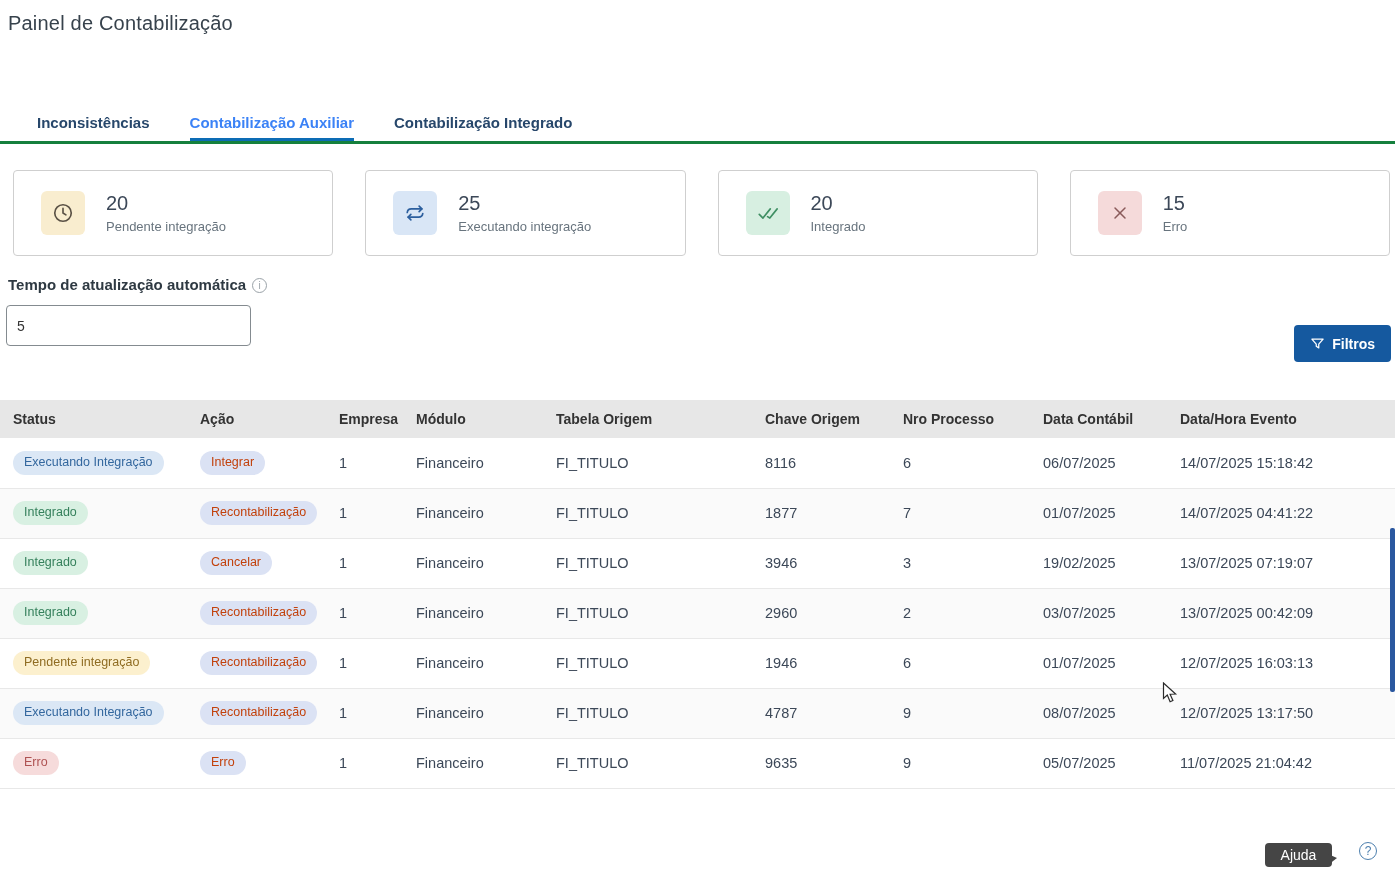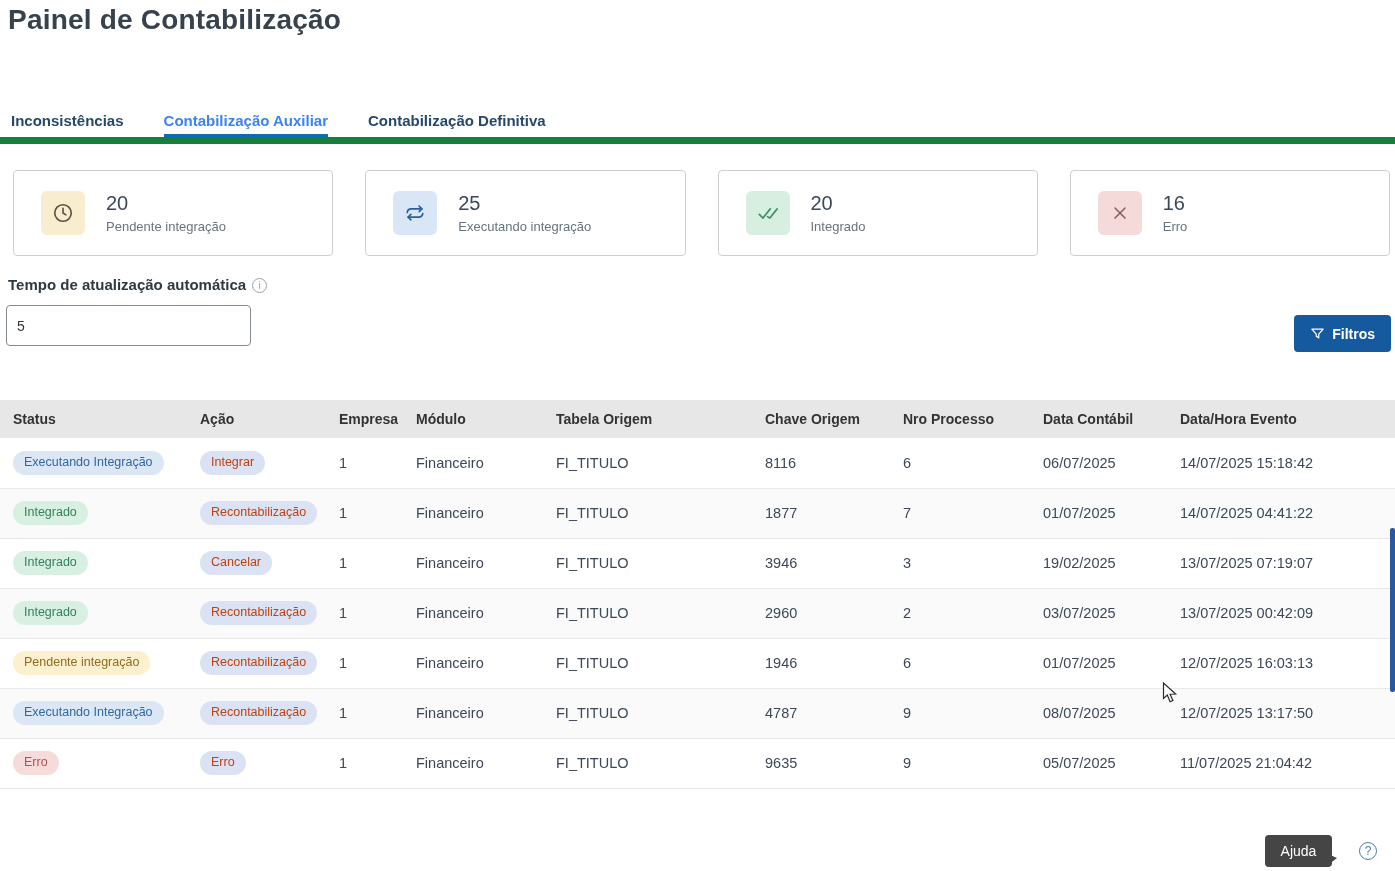--- a/index.html
+++ b/index.html
@@ -1,71 +1,71 @@
 <!DOCTYPE html>
 <html><head>
 <meta charset="utf-8">
 <style>
   *{box-sizing:border-box;margin:0;padding:0}
   html,body{background:#fff}
   body{font-family:"Liberation Sans","DejaVu Sans",sans-serif;color:#3c4858}
   .page{position:relative;width:1395px;height:871px;background:#fff;overflow:hidden}
 
-  .title{position:absolute;top:4px;left:8px;font-size:28px;font-weight:700;color:#37424c;letter-spacing:.2px}
-
-  .tabbar{position:absolute;top:104px;left:0;right:0;height:40px;border-bottom:7px solid #15803d;display:flex;padding-left:11px;gap:40px}
+  .title{position:absolute;top:12px;left:8px;font-size:20px;font-weight:400;color:#37424c;letter-spacing:.2px}
+
+  .tabbar{position:absolute;top:104px;left:0;right:0;height:40px;border-bottom:3px solid #15803d;display:flex;padding-left:37px;gap:40px}
   .tab{height:100%;display:flex;align-items:center;font-size:15px;font-weight:700;color:#27476b;border-bottom:3px solid transparent;padding-top:3px;cursor:pointer;white-space:nowrap}
   .tab.active{color:#3b82f6;border-bottom-color:#0d6cb5}
 
   .cards{position:absolute;top:170px;left:13px;right:5px;display:flex;gap:32px}
   .card{flex:1;height:86px;border:1px solid #cfcfcf;border-radius:4px;background:#fff;display:flex;align-items:center;padding-left:27px;gap:21px}
   .card-icon{width:44px;height:44px;border-radius:6px;display:flex;align-items:center;justify-content:center;flex:0 0 auto}
   .card-icon.pending{background:#f9edcf}
   .card-icon.executing{background:#d9e6f6}
   .card-icon.integrated{background:#d7efe1}
   .card-icon.error{background:#f5dada}
   .card-value{font-size:20px;color:#3c4858}
   .card-label{font-size:13px;color:#68747e;margin-top:4px;white-space:nowrap}
 
   .refresh-label{position:absolute;top:276px;left:8px;font-size:15px;font-weight:700;color:#2e3942;display:flex;align-items:flex-end;gap:6px}
   .info-icon{width:15px;height:15px;border:1px solid #9aa2a8;border-radius:50%;color:#9aa2a8;font-size:10px;font-weight:400;display:inline-flex;align-items:center;justify-content:center}
   .refresh-input{position:absolute;top:305px;left:6px;width:245px;height:41px;border:1px solid #848b90;border-radius:4px;padding:0 10px;font-size:14px;color:#333;font-family:inherit;outline:none;background:#fff}
 
-  .filters-btn{position:absolute;top:315px;right:4px;height:37px;padding:0 16px;background:#15599f;border:none;border-radius:4px;color:#fff;font-size:14px;font-weight:700;display:flex;align-items:center;gap:7px;cursor:pointer;font-family:inherit}
+  .filters-btn{position:absolute;top:325px;right:4px;height:37px;padding:0 16px;background:#15599f;border:none;border-radius:4px;color:#fff;font-size:14px;font-weight:700;display:flex;align-items:center;gap:7px;cursor:pointer;font-family:inherit}
 
   .data-table{position:absolute;top:400px;left:0;width:1395px;border-collapse:collapse;table-layout:fixed}
   .data-table th{background:#e7e7e7;height:38px;text-align:left;font-size:14px;font-weight:700;color:#333;padding:0 8px 0 13px;white-space:nowrap;overflow:hidden}
   .data-table td{height:50px;font-size:14.5px;color:#3c4858;padding:0 8px 0 13px;border-bottom:1px solid #e8e8e8;white-space:nowrap;overflow:hidden;background:#fff}
   .data-table tbody tr:nth-child(even) td{background:#fafafa}
   .badge{display:inline-block;padding:4px 11px;border-radius:12px;font-size:12.5px;line-height:1.25;white-space:nowrap}
   .badge.st-executing{background:#dbe7f5;color:#33679e}
   .badge.st-integrated{background:#d8f0e2;color:#35805c}
   .badge.st-pending{background:#fcf0ce;color:#8f6c22}
   .badge.st-error{background:#f6dbdb;color:#ae5252}
   .badge.action{background:#dbe2f4;color:#c2410c;cursor:pointer}
 
   .scrollbar{position:absolute;right:0;top:528px;width:5px;height:164px;background:#2a579f;border-radius:2px;cursor:pointer}
 
   .cursor{position:absolute;left:1162px;top:682px;pointer-events:none}
 
-  .help-btn{position:absolute;right:63px;bottom:4px;width:67px;height:32px;background:#454545;color:#fff;font-size:14px;border-radius:4px;display:flex;align-items:center;justify-content:center;cursor:pointer}
+  .help-btn{position:absolute;right:63px;bottom:4px;width:67px;height:24px;background:#454545;color:#fff;font-size:14px;border-radius:4px;display:flex;align-items:center;justify-content:center;cursor:pointer}
   .help-btn .tail{position:absolute;right:-5px;bottom:2px;width:0;height:0;border-left:9px solid #454545;border-top:4px solid transparent;border-bottom:7px solid transparent}
   .help-circle{position:absolute;right:18px;top:842px;width:18px;height:18px;border:1.5px solid #4d7fae;border-radius:50%;color:#4d7fae;font-size:12px;display:flex;align-items:center;justify-content:center;cursor:pointer;background:#fff}
 </style>
 </head>
 <body>
 
 <div class="page">
 
   <h1 class="title">Painel de Contabilização</h1>
 
   <div class="tabbar">
     <div class="tab">Inconsistências</div>
     <div class="tab active">Contabilização Auxiliar</div>
-    <div class="tab">Contabilização Definitiva</div>
+    <div class="tab">Contabilização Integrado</div>
   </div>
 
   <div class="cards">
     <div class="card">
       <div class="card-icon pending">
         <svg width="22" height="22" viewBox="0 0 24 24" fill="none" stroke="#5a5145" stroke-width="1.8" stroke-linecap="round" stroke-linejoin="round">
             <circle cx="12" cy="12" r="9"></circle>
             <path d="M12 7v5l3.2 2"></path>
           </svg>
       </div>
@@ -101,21 +101,21 @@
       </div>
     </div>
     <div class="card">
       <div class="card-icon error">
         <svg width="20" height="20" viewBox="0 0 24 24" fill="none" stroke="#8a5a5a" stroke-width="1.8" stroke-linecap="round">
             <path d="M6 6l12 12"></path>
             <path d="M18 6L6 18"></path>
           </svg>
       </div>
       <div class="card-text">
-        <div class="card-value">16</div>
+        <div class="card-value">15</div>
         <div class="card-label">Erro</div>
       </div>
     </div>
   </div>
 
   <div class="refresh-label">
     <span>Tempo de atualização automática</span>
     <span class="info-icon">i</span>
   </div>
   <input class="refresh-input" type="text" value="5" style="">

